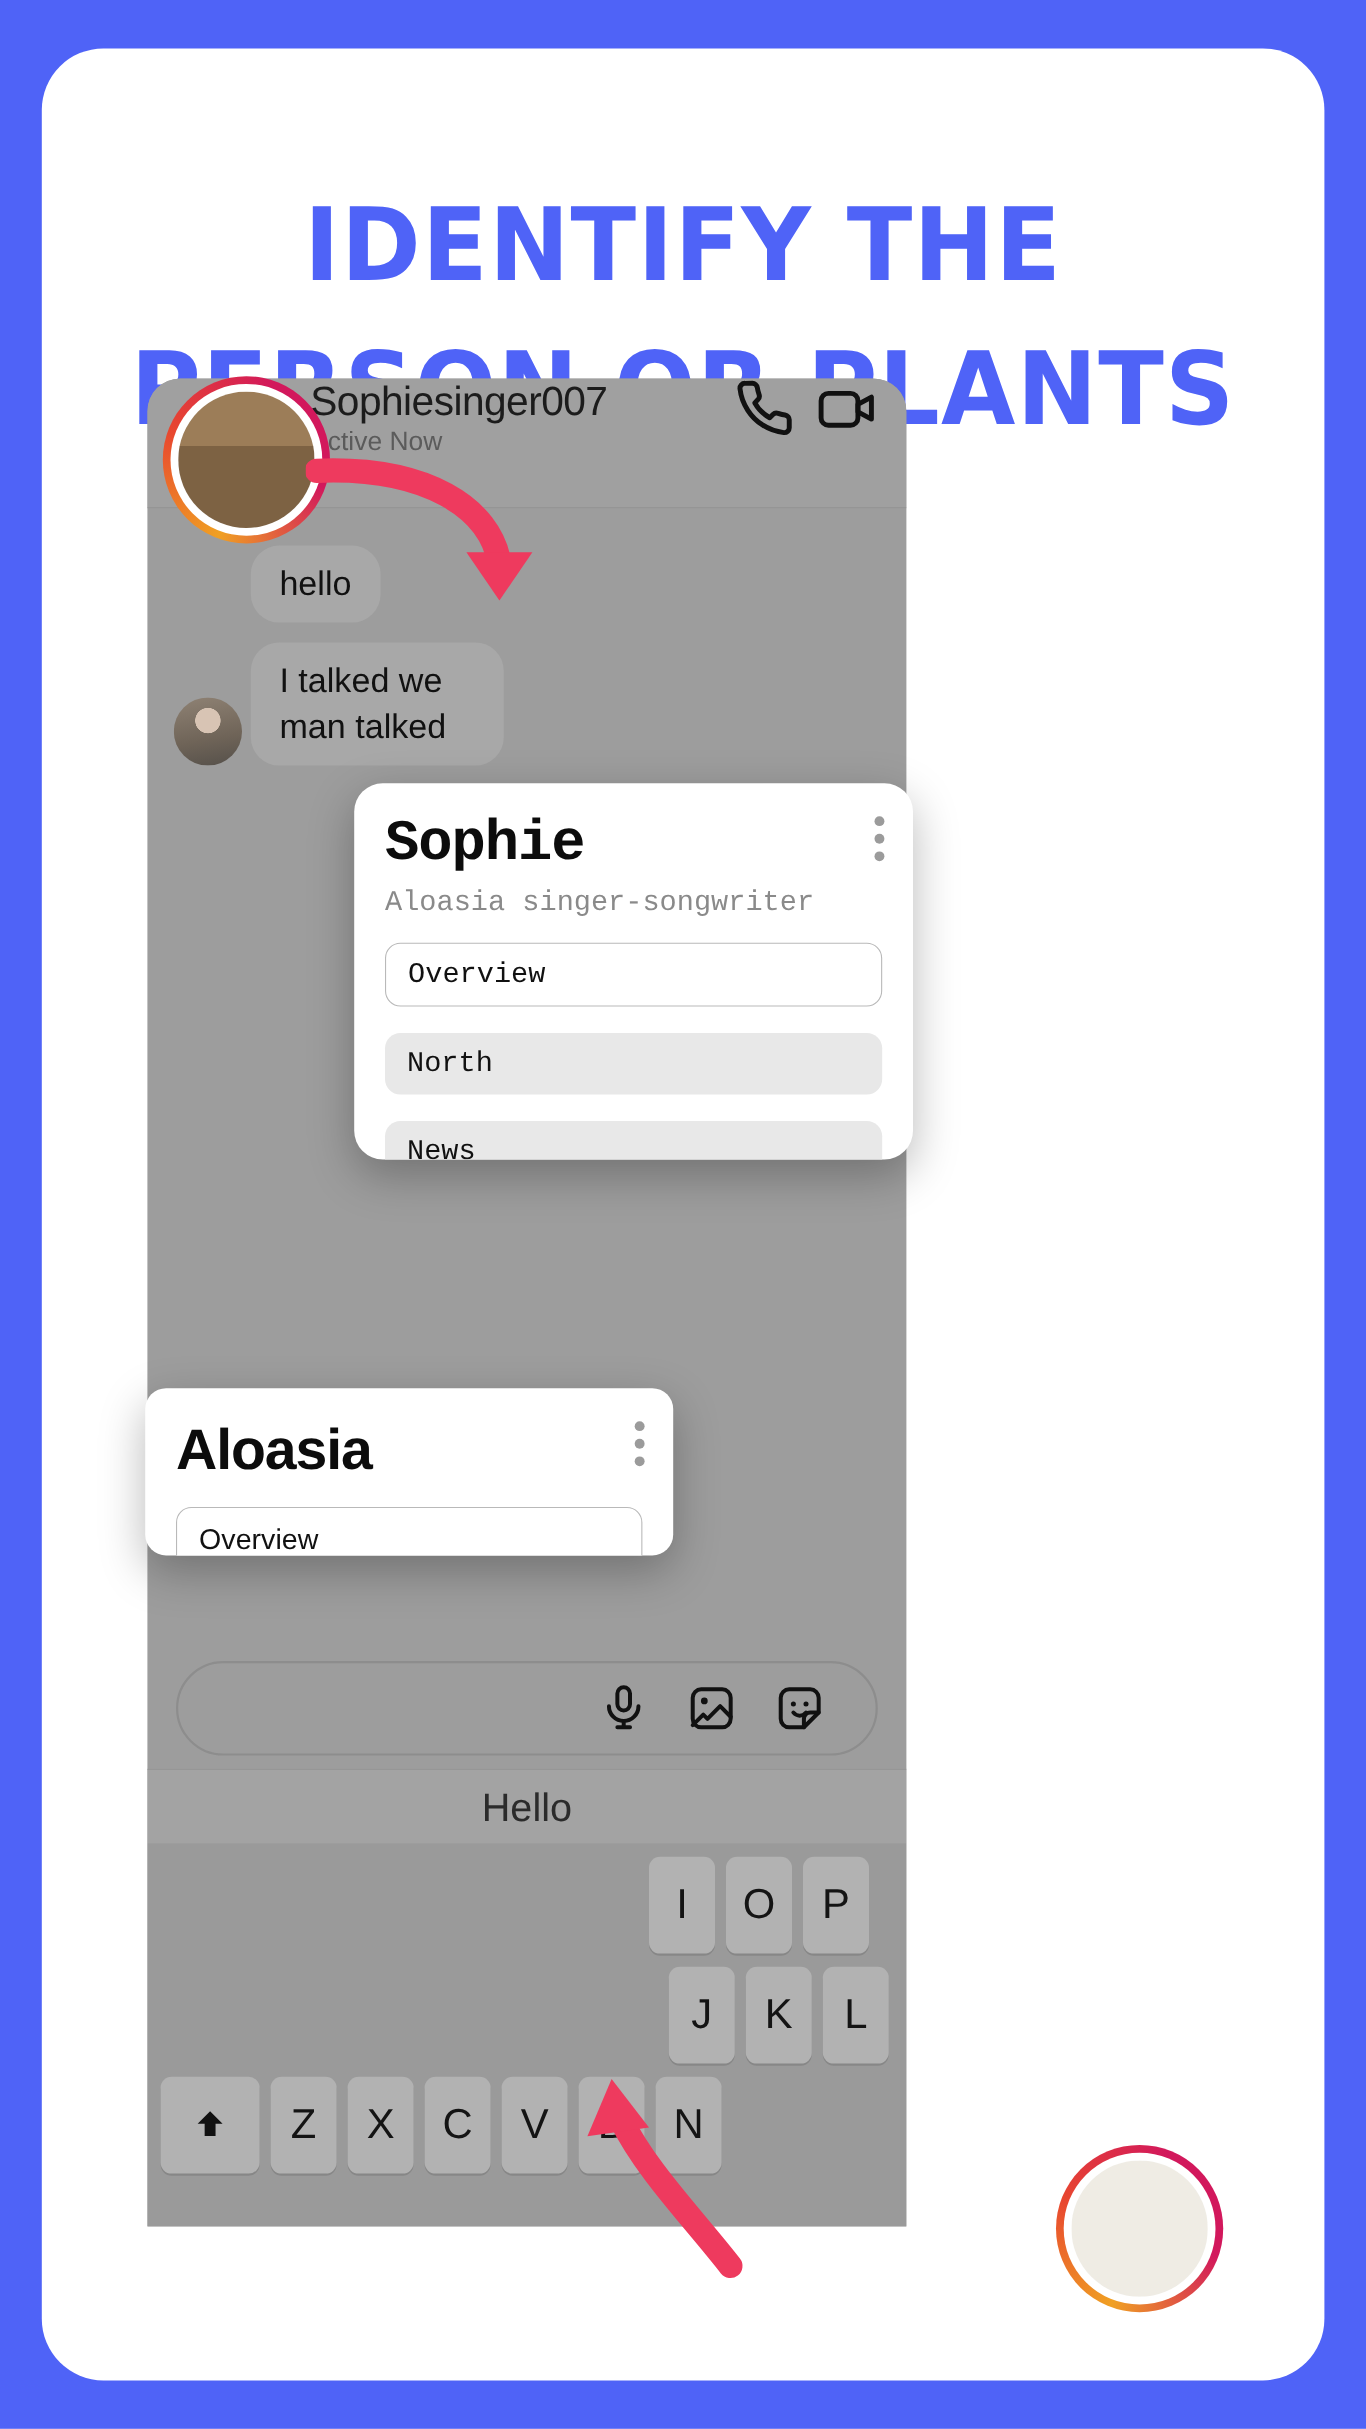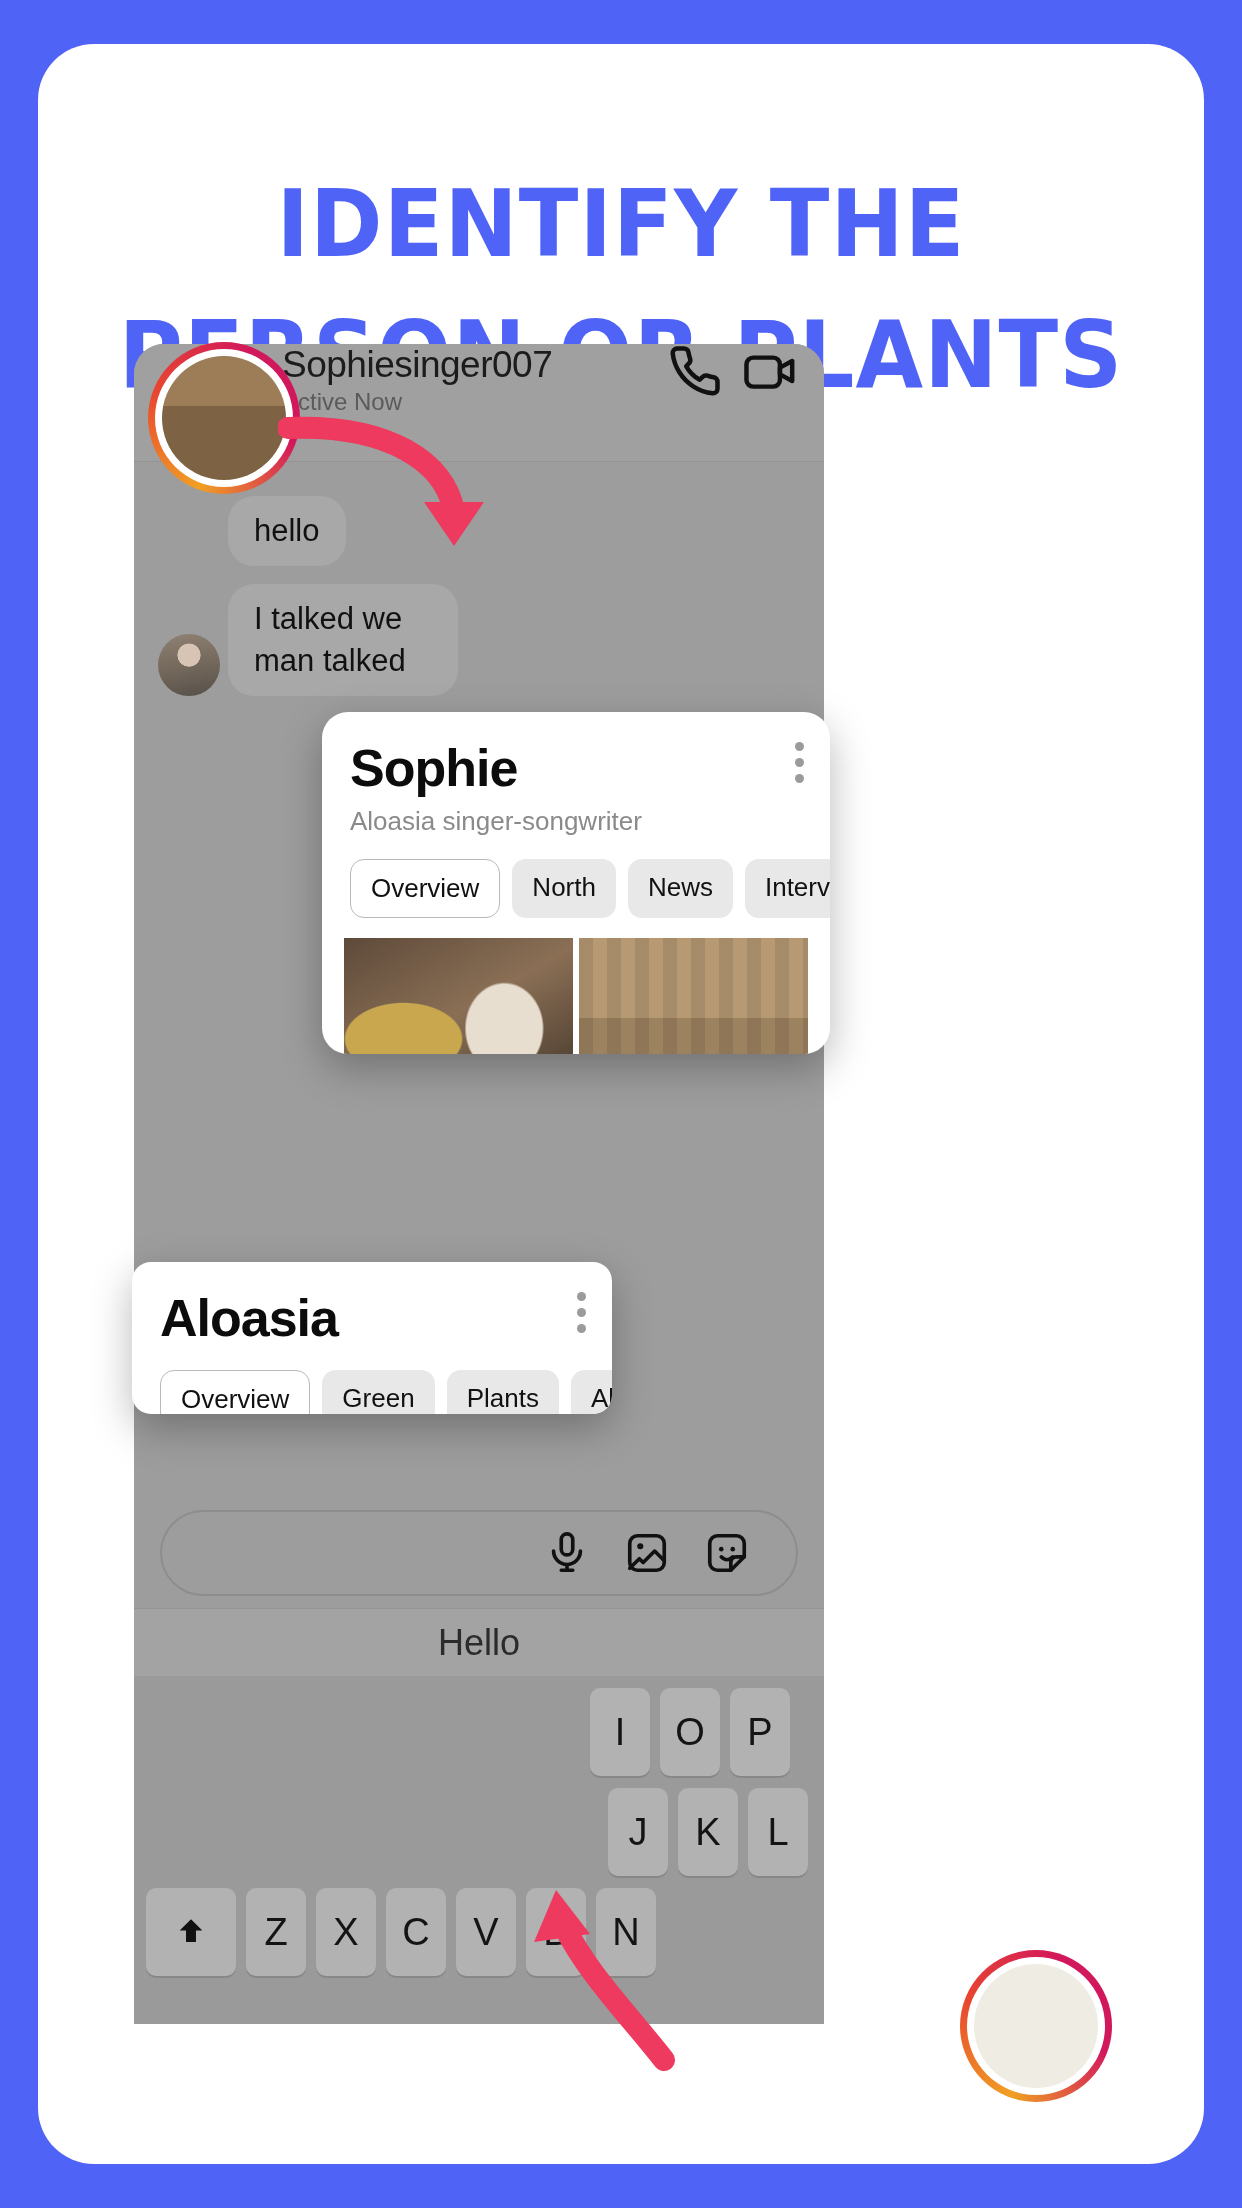--- a/index.html
+++ b/index.html
@@ -129,33 +129,33 @@
   .key svg { display:block; }
 
   
   .card {
     position: absolute;
     background: #ffffff;
     border-radius: 26px;
     box-shadow: 0 14px 42px rgba(0,0,0,.28);
     overflow: hidden;
   }
-  .card-sophie { left: 284px; top: 668px; width: 508px; height: 342px; }
+  .card-sophie { left: 284px; top: 668px; width: 508px; height: 342px; font-family: Liberation Mono, monospace; }
   .card-aloasia { left: 94px; top: 1218px; width: 480px; height: 152px; border-radius: 19px; }
 
   .card-inner { padding: 26px 28px 0 28px; position: relative; }
   .card-title { font-size: 52px; font-weight: bold; color: #0c0c0c; letter-spacing: -1px; }
   .card-sub { font-size: 26px; color: #8a8a8a; margin-top: 8px; }
   .kebab {
     position: absolute; right: 26px; top: 30px;
     display: flex; flex-direction: column; gap: 7px;
   }
   .kebab i { width: 9px; height: 9px; border-radius: 50%; background: #9b9b9b; display: block; }
 
-  .tabs { display: flex; gap: 12px; margin-top: 22px; }
+  .tabs { display: flex; gap: 24px; margin-top: 22px; flex-direction: column; }
   .tab {
     font-size: 26px; color: #111;
     padding: 13px 20px;
     border-radius: 14px;
     background: #e8e8e8;
     white-space: nowrap;
   }
   .tab.active { background: #fff; border: 1.5px solid #b9b9b9; }
 
   

